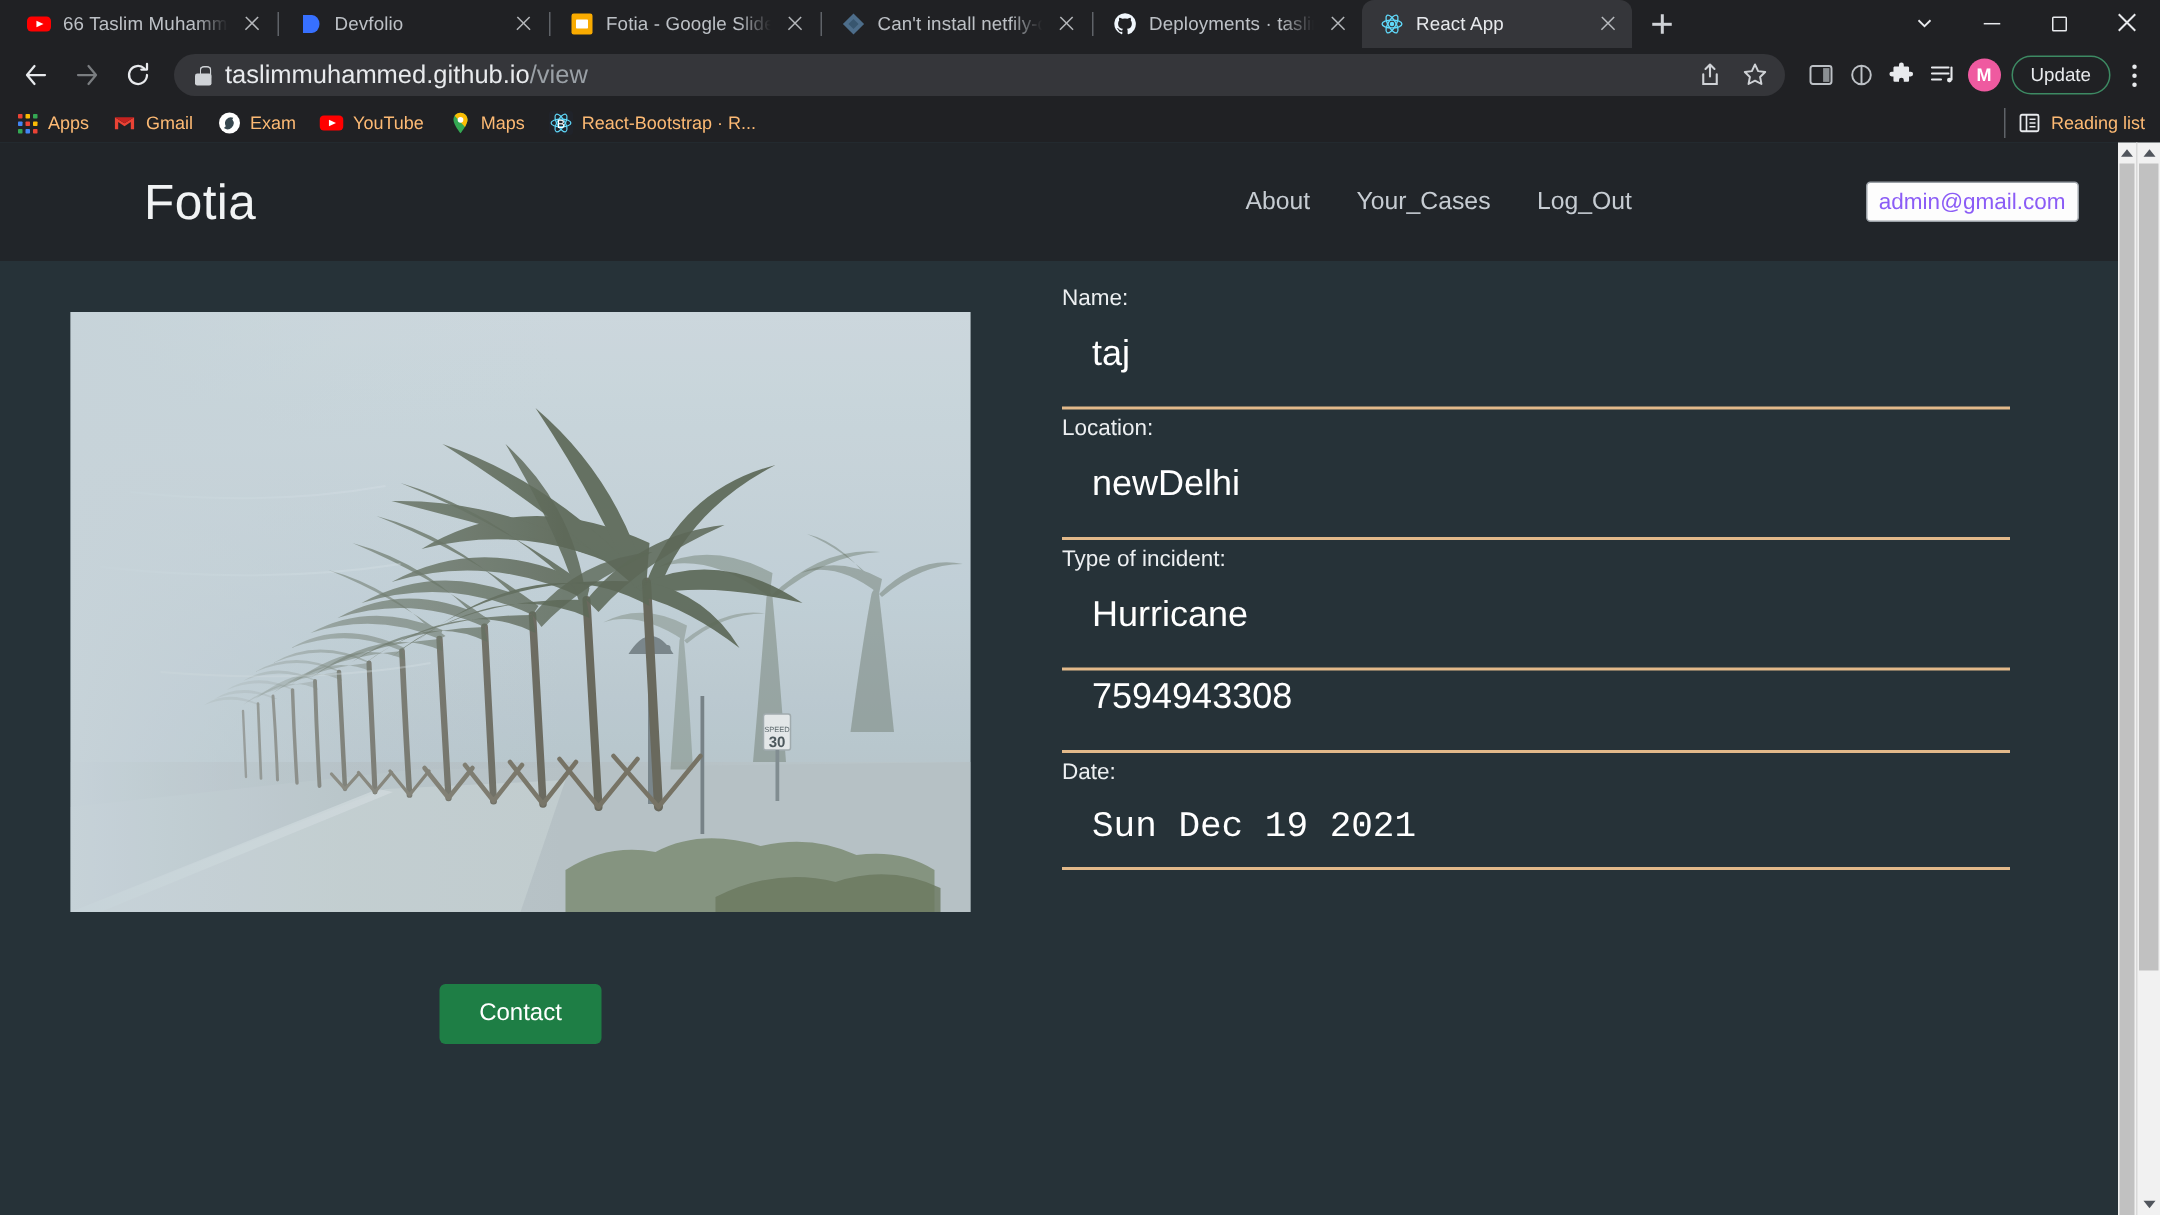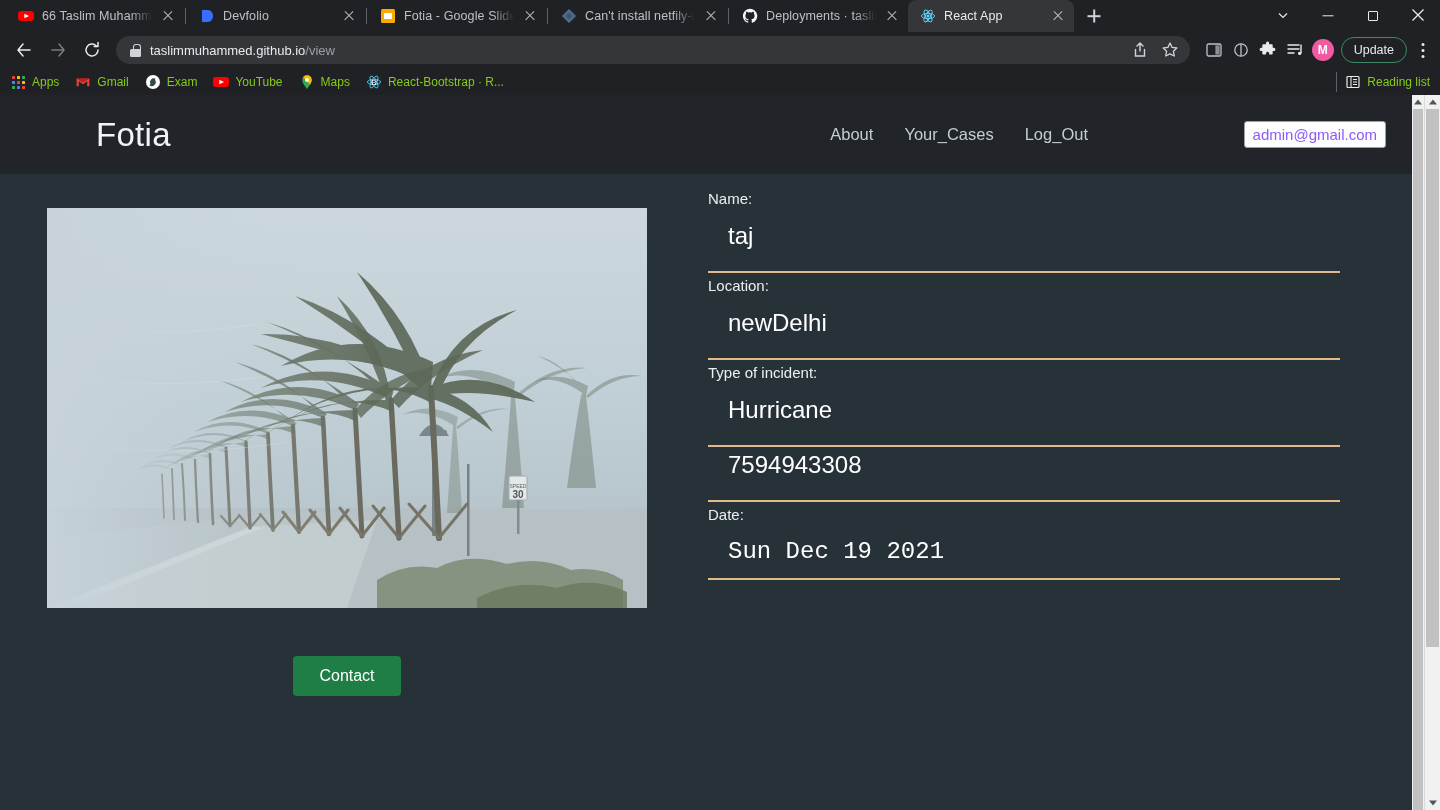--- a/index.html
+++ b/index.html
@@ -18,21 +18,21 @@
     display:flex; align-items:flex-end; padding-left:6px;
     position:relative;
   }
   .tab {
     height:32px; display:flex; align-items:center; gap:8px;
     padding:0 8px 0 12px; min-width:0; position:relative;
     color:#bdc1c6; font-size:12px; white-space:nowrap;
   }
   .tab.inactive { width:178px; }
   .tab.active {
-    width:166px; background:#35363a; border-radius:8px 8px 0 0; color:#e8eaed;
+    width:180px; background:#35363a; border-radius:8px 8px 0 0; color:#e8eaed;
   }
   .tab .favicon { width:16px; height:16px; flex:0 0 16px; position:relative; border-radius:2px; }
   .tab .tab-title {
     flex:1 1 auto; overflow:hidden; text-overflow:clip;
     font-size:12.5px; letter-spacing:.1px;
     -webkit-mask-image: linear-gradient(to right, #000 80%, transparent 100%);
     mask-image: linear-gradient(to right, #000 80%, transparent 100%);
   }
   .tab .tabclose {
     width:16px; height:16px; flex:0 0 16px; position:relative; opacity:.85;
@@ -65,21 +65,21 @@
 
   .omnibox {
     flex:1 1 auto; height:28px; background:#35363a; border-radius:14px;
     display:flex; align-items:center; padding:0 10px 0 14px; gap:9px;
     margin:0 6px; min-width:0;
   }
   .lock { width:11px; height:13px; position:relative; flex:0 0 11px; }
   .lock::before { content:""; position:absolute; bottom:0; left:0; width:11px; height:8px; background:#cfd2d6; border-radius:1.5px; }
   .lock::after { content:""; position:absolute; top:0; left:2.5px; width:6px; height:7px;
     border:1.6px solid #cfd2d6; border-bottom:none; border-radius:3px 3px 0 0; }
-  .url { font-size:13px; color:#e8eaed; white-space:nowrap; }
+  .url { font-size:17px; color:#e8eaed; white-space:nowrap; }
   .url .path { color:#9aa0a6; }
   .omni-right { margin-left:auto; display:flex; align-items:center; gap:10px; }
 
   .ic { width:20px; height:20px; position:relative; flex:0 0 20px; }
   .ic svg { display:block; width:20px; height:20px; }
 
   .tb-right { display:flex; align-items:center; gap:7px; padding-left:6px; }
   .divider-v { width:1px; height:20px; background:#5f6368; }
   .avatar-m {
     width:22px; height:22px; border-radius:50%; background:#ef5aa0; color:#fff;
@@ -90,21 +90,21 @@
     font-size:12.5px; display:flex; align-items:center; padding:0 12px;
   }
   .kebab { width:18px; height:22px; position:relative; }
   .kebab i { position:absolute; left:50%; width:3px; height:3px; border-radius:50%; background:#e8eaed; transform:translateX(-50%); }
   .kebab i:nth-child(1){ top:4px; } .kebab i:nth-child(2){ top:10px; } .kebab i:nth-child(3){ top:16px; }
 
   .bookmarks {
     height:28px; background:#202124; display:flex; align-items:center;
     padding:0 10px; gap:16px; border-bottom:1px solid #2b2c2f;
   }
-  .bm { display:flex; align-items:center; gap:6px; color:#84cc16; font-size:12px; white-space:nowrap; }
+  .bm { display:flex; align-items:center; gap:6px; color:#fdba74; font-size:12px; white-space:nowrap; }
   .bm-ic { width:16px; height:16px; flex:0 0 16px; position:relative; }
   .bm-right { margin-left:auto; display:flex; align-items:center; gap:8px; }
 
   
   .apps-grid { display:grid; grid-template-columns:repeat(3,3px); grid-template-rows:repeat(3,3px); gap:2px; }
   .apps-grid span { width:3px; height:3px; border-radius:.5px; }
 
   
   .viewport {
     position:absolute; left:0; top:95px; width:1440px; height:715px; overflow:hidden; background:#263238;

